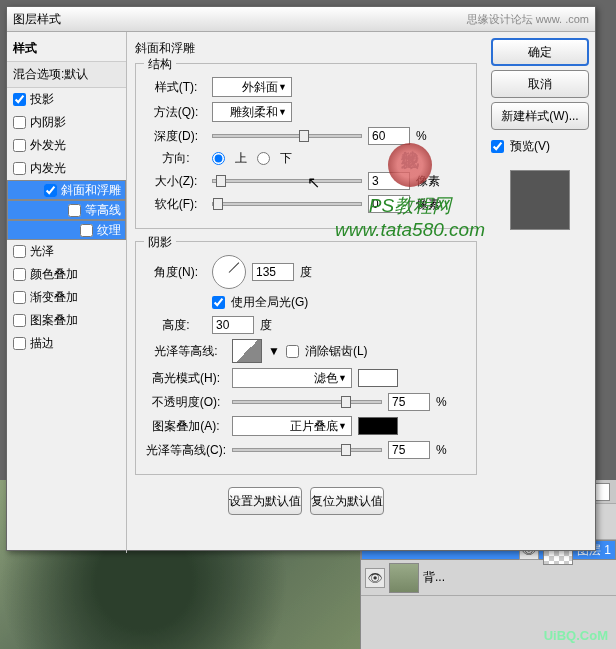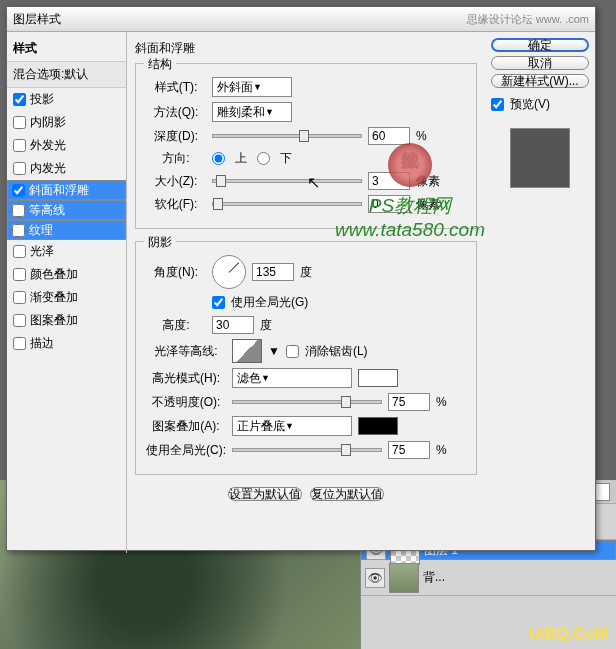--- a/index.html
+++ b/index.html
@@ -9,50 +9,50 @@
 .layers-panel{position:absolute;right:0;top:480px;width:256px;height:169px;background:#d4d4d4;border-left:1px solid #888}
 .lp-head{display:flex;align-items:center;height:24px;padding:0 6px;gap:6px;border-bottom:1px solid #aaa;background:#c8c8c8}
 .lp-head .lock{color:#555}
 .lp-head .fill{margin-left:auto}
 .lp-row{display:flex;align-items:center;height:36px;padding:2px 4px;border-bottom:1px solid #aaa;gap:4px;background:#d4d4d4}
 .lp-row.sel{background:#3b8bf5;color:#fff}
 .eye{width:20px;height:20px;border:1px solid #999;background:#e8e8e8;display:flex;align-items:center;justify-content:center;color:#333}
 .thumb{width:30px;height:30px;border:1px solid #888;background:#fff;display:inline-block}
 .thumb.checker{background:repeating-conic-gradient(#ccc 0 25%,#fff 0 50%) 0 0/10px 10px}
 .thumb.txt{background:#fff;display:flex;align-items:center;justify-content:center;font-weight:bold;font-size:16px}
-.uibq{position:absolute;right:8px;bottom:6px;font-weight:bold;font-size:16px;color:#fde047}
+.uibq{position:absolute;right:8px;bottom:6px;font-weight:bold;font-size:13px;color:#86efac}
 .dialog{position:absolute;left:6px;top:6px;width:590px;height:545px;background:#f0f0f0;border:1px solid #666;box-shadow:2px 2px 6px rgba(0,0,0,.4)}
 .titlebar{height:22px;background:linear-gradient(#fff,#ddd);border-bottom:1px solid #aaa;display:flex;align-items:center;padding:12px 6px}
 .titlebar .spacer{flex:1}
 .titlebar .forum{color:#888;font-size:11px}
 .dlg-body{display:flex;height:calc(100% - 22px)}
 .styles-col{width:120px;border-right:1px solid #bbb;padding:4px 0}
 .styles-hdr{padding:4px 6px;border-bottom:1px solid #ccc;font-weight:bold}
 .blend-opt{padding:4px 6px;background:#e8e8e8;border-bottom:1px solid #ccc}
 .style-item{display:flex;align-items:center;gap:4px;padding:3px 6px}
 .style-item input{margin:0}
 .style-item.sel{background:#3b8bf5;color:#fff}
 .style-sub{padding-left:22px}
 .main-col{flex:1;padding:6px 8px;position:relative}
 .group{border:1px solid #bbb;margin-bottom:12px;padding:8px 10px 10px;position:relative}
 .group .gtitle{position:absolute;top:-8px;left:8px;background:#f0f0f0;padding:0 4px}
 .row{display:flex;align-items:center;gap:6px;margin:5px 0}
 .row label{width:60px;text-align:center}
-.sel{height:20px;border:1px solid #888;background:#fff;padding:0 4px;min-width:80px;display:flex;align-items:center;justify-content:flex-start}
+.sel{height:20px;border:1px solid #888;background:#fff;padding:0 4px;min-width:80px;display:flex;align-items:center;justify-content:flex-end}
 .sel .caret{font-size:9px}
 .slider{flex:1;height:4px;background:#ccc;border:1px solid #999;position:relative;max-width:150px}
 .slider .knob{position:absolute;top:-5px;width:10px;height:12px;background:#eee;border:1px solid #666}
 .txtin{width:42px;height:18px;border:1px solid #888;background:#fff;text-align:left;padding:0 3px}
 .radio{display:flex;gap:10px;align-items:center}
 .angle-ctrl{width:34px;height:34px;border:1px solid #888;border-radius:50%;position:relative;background:#fff}
 .angle-ctrl::after{content:"";position:absolute;width:14px;height:1px;background:#333;top:50%;left:50%;transform-origin:left;transform:rotate(-45deg)}
 .swatch{width:40px;height:18px;border:1px solid #666}
 .gloss-swatch{width:30px;height:24px;border:1px solid #666;background:linear-gradient(135deg,#fff 0 50%,#888 50% 100%)}
 .btns-col{width:110px;padding:6px;display:flex;flex-direction:column;gap:4px}
-.btn{height:14px;border:1px solid #888;background:linear-gradient(#fff,#e4e4e4);border-radius:11px;display:flex;align-items:center;justify-content:center;cursor:pointer}
+.btn{height:28px;border:1px solid #888;background:linear-gradient(#fff,#e4e4e4);border-radius:4px;display:flex;align-items:center;justify-content:center;cursor:pointer}
 .btn.primary{border:2px solid #2a6fd6}
 .preview-box{width:60px;height:60px;border:1px solid #888;background:#555;margin-top:6px;align-self:center}
 .bottom-btns{display:flex;gap:8px;justify-content:center;margin-top:6px}
 .watermark{position:absolute;right:110px;top:130px;text-align:center;color:#aa3344;font-family:cursive;pointer-events:none}
 .watermark .seal{width:44px;height:44px;border-radius:50%;background:radial-gradient(circle,#d66 40%,#a33 70%);margin:6px auto;opacity:.8}
 .watermark .site{color:#2a8a2a;font-style:italic;font-size:19px}
 .cursor{position:absolute;left:300px;top:166px;font-size:16px;color:#000;pointer-events:none}
 </style>
 </head>
 <body>
@@ -240,21 +240,21 @@
           </div>
         <div class="row">
             <label style="width:80px">图案叠加(A):</label>
           <div class="sel" style="min-width:120px">
               <span>正片叠底</span>
               <span class="caret">▼</span>
             </div>
           <div class="swatch" style="background:#000"></div>
           </div>
         <div class="row">
-            <label style="width:80px">使用全局光(C):</label>
+            <label style="width:80px">光泽等高线(C):</label>
           <div class="slider">
               <div class="knob" style="left:73%"></div>
             </div>
           <input class="txtin" value="75" style="">
           <span>%</span>
           </div>
       </div>
 
       <div class="bottom-btns">
         <div class="btn">设置为默认值</div>

